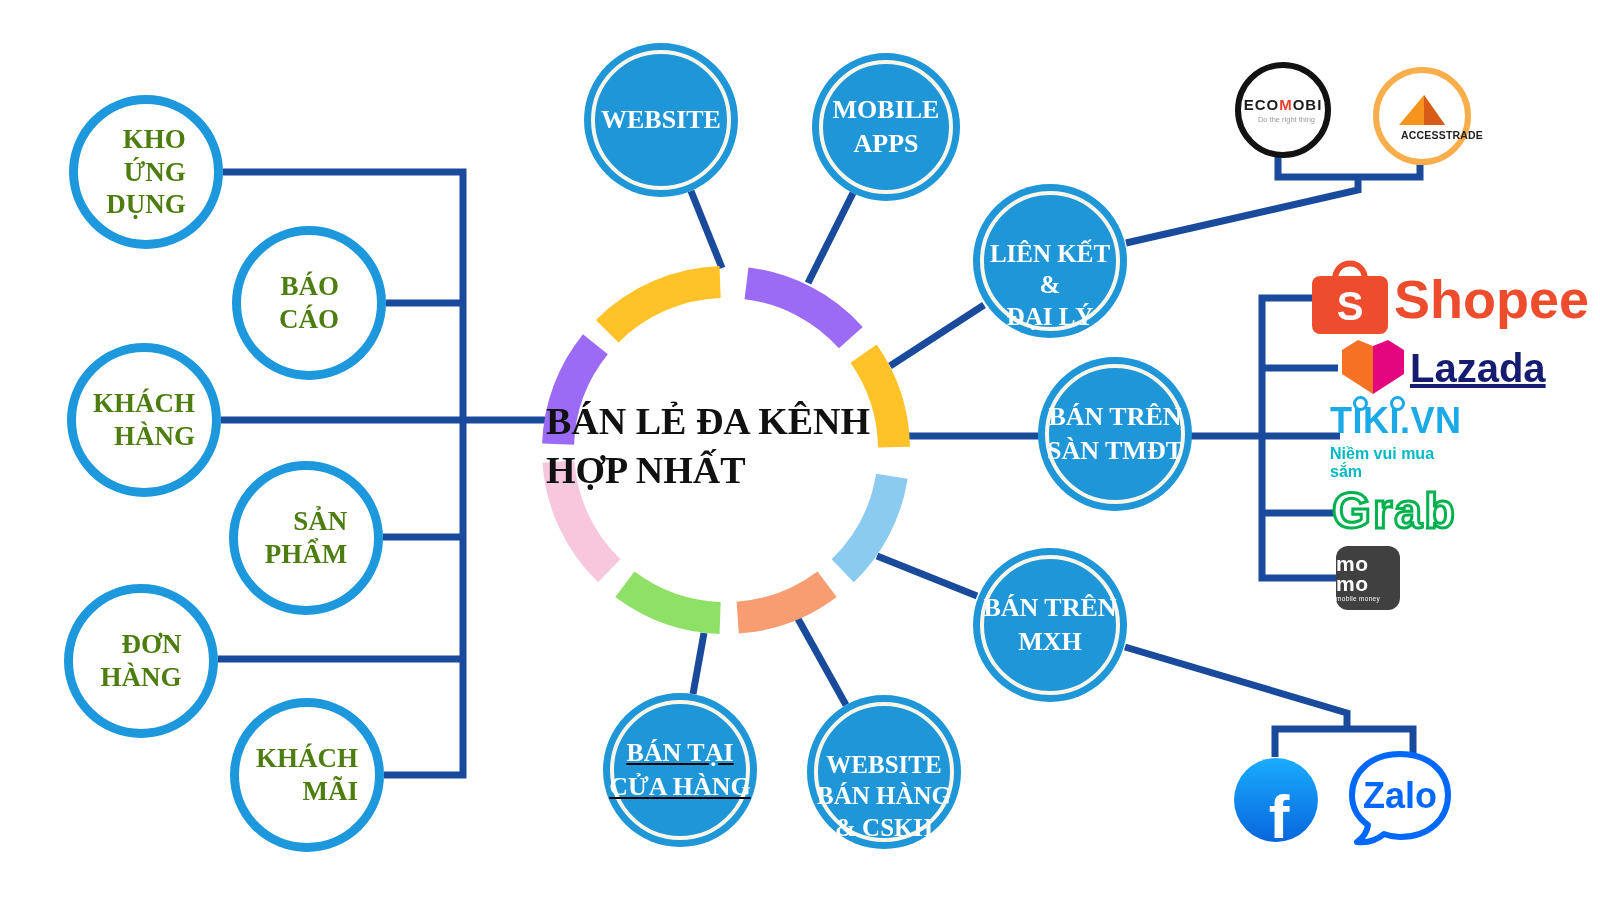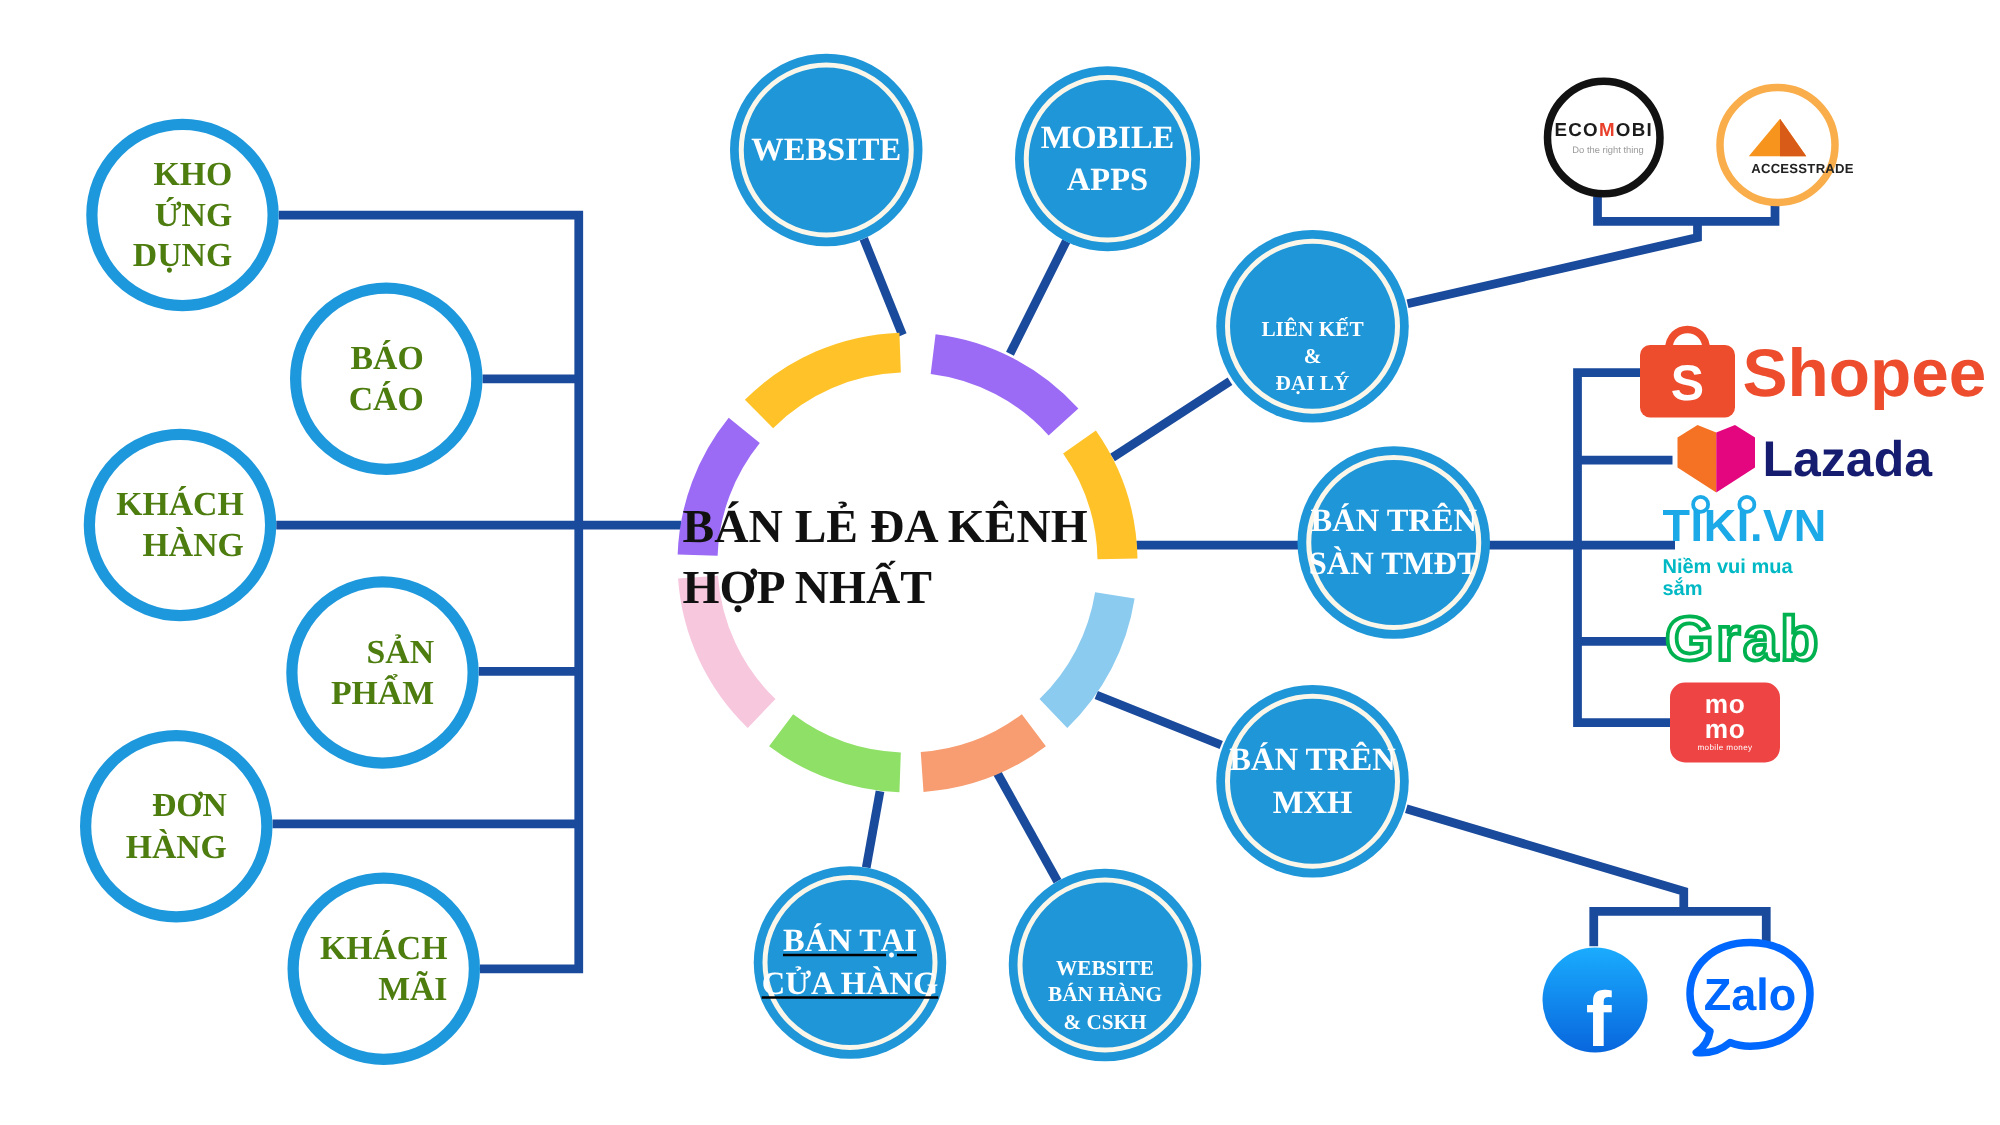--- a/index.html
+++ b/index.html
@@ -5,46 +5,46 @@
   html,body{margin:0;padding:0;background:#fff;}
   .canvas{position:relative;width:1600px;height:900px;background:#ffffff;overflow:hidden;
           font-family:"Liberation Serif","DejaVu Serif",serif;}
   .lines{position:absolute;left:0;top:0;z-index:1;}
   .node{position:absolute;border-radius:50%;box-sizing:border-box;display:flex;align-items:center;justify-content:center;z-index:3;}
   .wnode{width:154px;height:154px;background:#ffffff;border:9px solid #1E98DC;}
   .wnode .lbl{color:#4d7c0f;font-weight:bold;font-size:27px;line-height:1.22;text-align:right;}
   .bnode{width:154px;height:154px;background:#1E96D8;}
   .bnode::before{content:"";position:absolute;inset:7px;border:4px solid #FAF6E9;border-radius:50%;}
   .bnode .lbl{position:relative;color:#ffffff;font-weight:bold;font-size:26px;line-height:1.3;text-align:center;}
-  .bnode .lbl.small{font-size:17px;line-height:1.25;margin-top:48px;}
+  .bnode .lbl.small{font-size:25px;line-height:1.25;margin-top:48px;}
   .lbl span{display:block;}
   .center-title{position:absolute;left:726px;top:446px;transform:translate(-50%,-50%);width:360px;
                 font-weight:bold;font-size:38px;line-height:1.28;color:#111;z-index:2;}
   .center-title span{display:block;}
   .sans{font-family:"Liberation Sans","DejaVu Sans",sans-serif;}
   
   .plogo{position:absolute;z-index:3;}
   .ring-logo{border-radius:50%;background:#fff;box-sizing:border-box;display:flex;flex-direction:column;
              align-items:center;justify-content:center;}
   .ecomobi{left:1235px;top:62px;width:96px;height:96px;border:6px solid #121212;}
   .ecomobi .nm{font-size:15px;font-weight:bold;letter-spacing:1px;color:#1c1c1c;}
   .ecomobi .nm .red{color:#E8402A;}
   .ecomobi .tg{font-size:7.5px;color:#9a9a9a;margin-top:2px;align-self:flex-end;padding-right:10px;}
   .accesstrade{left:1373px;top:67px;width:98px;height:98px;border:6px solid #F9AE4B;}
   .accesstrade .nm{font-size:10.5px;font-weight:bold;letter-spacing:.2px;color:#222;margin-top:3px;margin-left:40px;}
   .shopee-text{left:1394px;top:268px;font-size:54px;font-weight:bold;color:#EE4D2D;}
-  .lazada-text{left:1410px;top:346px;font-size:40px;font-weight:bold;color:#161C70;}
+  .lazada-text{left:1410px;top:346px;font-size:40px;font-weight:bold;color:#161C70;text-decoration:underline;}
   .tiki{left:1330px;top:400px;width:130px;}
   .tiki .nm{font-size:36px;font-weight:bold;letter-spacing:.5px;color:#1BA9E8;}
   .tiki .dot{position:absolute;width:9px;height:9px;border-radius:50%;background:#fff;border:3px solid #1BA9E8;top:-4px;}
   .tiki .dot.d1{left:23px;} .tiki .dot.d2{left:60px;}
   .tiki .tg{font-size:16px;font-weight:bold;color:#00B9C4;margin-top:3px;}
   .grab-svg{left:1330px;top:480px;}
-  .momo{left:1336px;top:546px;width:88px;height:64px;border-radius:12px;background:#ef4444;
-        display:flex;flex-direction:column;align-items:center;justify-content:center;color:#fff;}
+  .momo{left:1336px;top:546px;width:64px;height:64px;border-radius:12px;background:#404040;
+        display:flex;flex-direction:column;align-items:flex-start;justify-content:center;color:#fff;}
   .momo .mo{font-size:21px;font-weight:bold;line-height:.92;letter-spacing:.5px;}
   .momo .tg{font-size:6.5px;margin-top:2px;letter-spacing:.3px;}
   .facebook{left:1234px;top:758px;width:84px;height:84px;border-radius:50%;
             background:linear-gradient(180deg,#1AACFE 0%,#0866DD 100%);
             display:flex;align-items:flex-end;justify-content:center;overflow:hidden;}
   .facebook .f{color:#fff;font-size:62px;font-weight:bold;line-height:1;margin-bottom:-6px;margin-left:6px;}
   .zalo-svg{left:1344px;top:748px;}
 </style>
 </head>
 <body>

